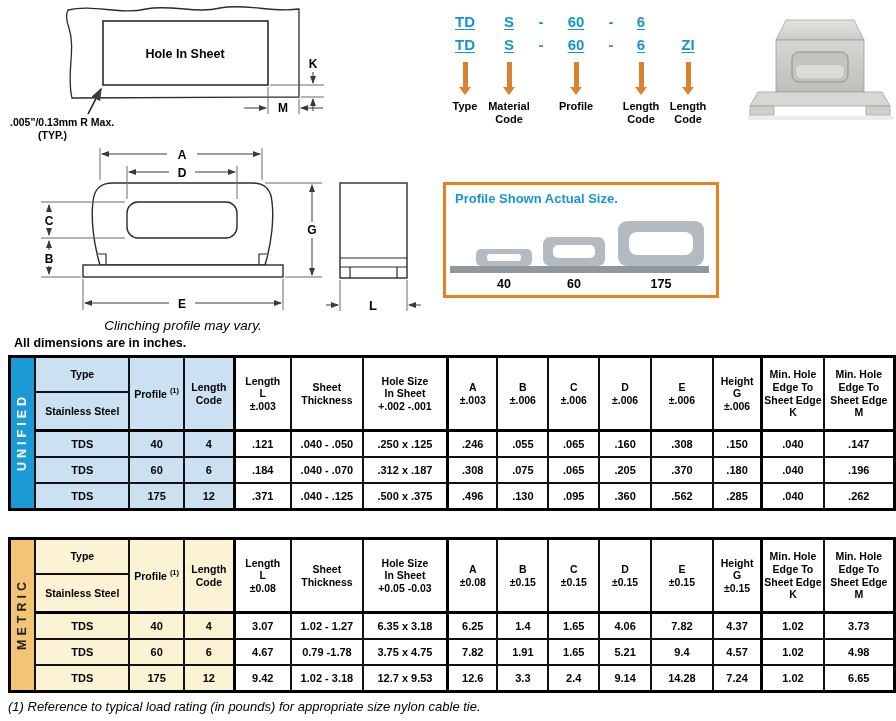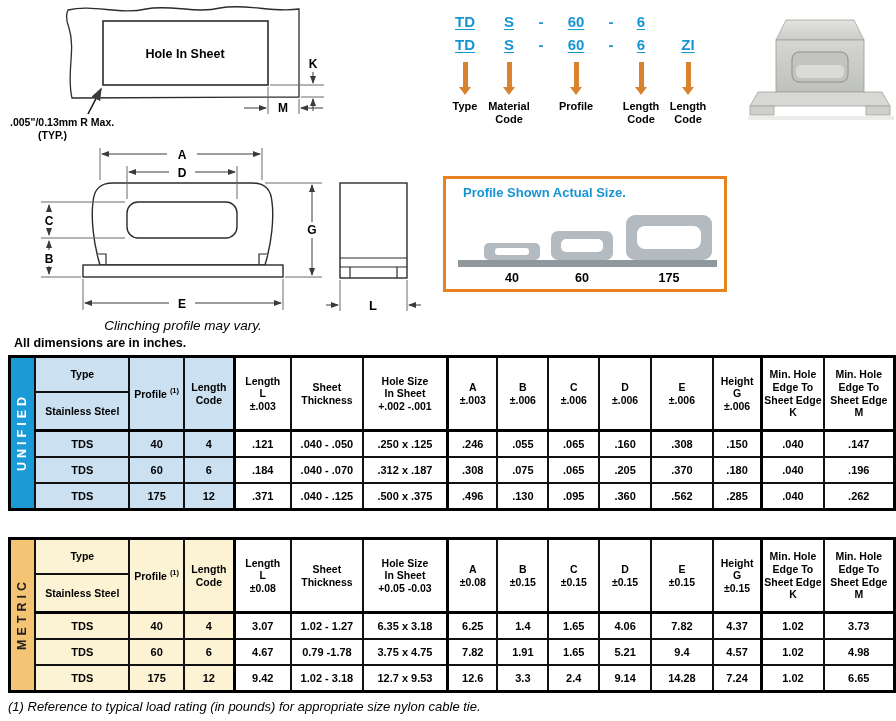--- a/index.html
+++ b/index.html
@@ -11,21 +11,21 @@
   .pn-title{text-align:center;font-weight:bold;font-size:15.5px;color:#1795d3;}
   .pn-title span{text-decoration:underline;text-underline-offset:3px;letter-spacing:.3px;}
   .pn-grid{display:grid;grid-template-columns:46px 42px 22px 48px 22px 38px 56px;margin:9px 0 0 6px;}
   .pn-seg{display:block;text-align:center;font-weight:bold;font-size:15px;color:#1795d3;text-decoration:underline;text-underline-offset:2px;height:23px;}
   .pn-seg.dash{text-decoration:none;}
   .pn-arrow{grid-row:3;width:5px;height:25px;background:#d9822f;margin:3px auto 0;position:relative;}
   .pn-arrow::after{content:"";position:absolute;top:100%;left:50%;transform:translateX(-50%);border:6px solid transparent;border-top:8px solid #d9822f;border-bottom:0;}
   .pn-label{grid-row:4;margin-top:13px;text-align:center;font-weight:bold;font-size:11px;line-height:1.15;white-space:pre-line;}
 
   
-  .profile-box{position:absolute;left:443px;top:176px;width:270px;height:110px;border:3px solid #e8821e;background:#fff;padding-left:8px;}
+  .profile-box{position:absolute;left:443px;top:182px;width:270px;height:110px;border:3px solid #e8821e;background:#fff;}
   .profile-box .pb-title{margin:6px 0 0 9px;font-weight:bold;font-size:13px;color:#1795d3;}
 
   
   .note{position:absolute;left:14px;font-weight:bold;font-size:12.5px;}
   .footnote{position:absolute;left:8px;top:699px;font-style:italic;font-size:13px;}
 
   
   table.dim{border-collapse:collapse;table-layout:fixed;position:absolute;left:8px;border:3px solid #000;background:#fff;}
   .dim th,.dim td{border:2px solid #111;text-align:center;vertical-align:middle;padding:0 1px;white-space:pre-line;overflow:hidden;}
   .dim th{font-size:10.5px;font-weight:bold;line-height:1.2;}

